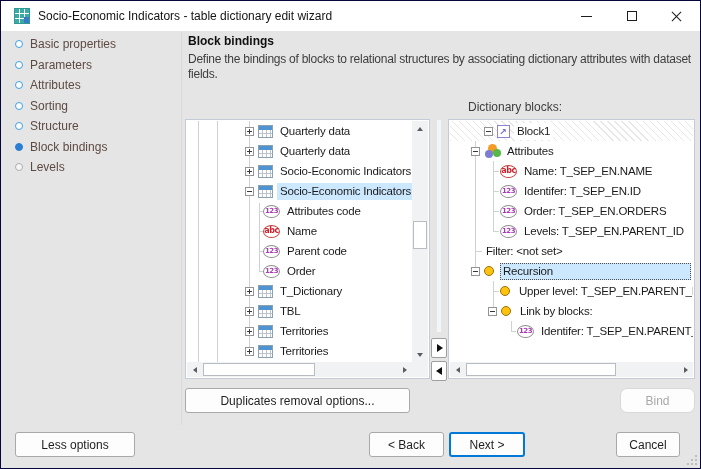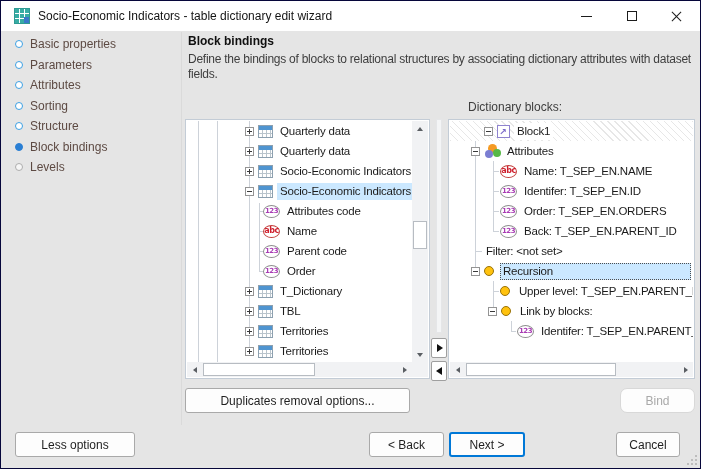--- a/index.html
+++ b/index.html
@@ -302,21 +302,21 @@
           <span class="lbl">Identifer: T_SEP_EN.ID</span>
         </div>
         <div class="trow">
           <span class="ind" style="width: 50px;"></span>
           <span class="ico num-icon"></span>
           <span class="lbl">Order: T_SEP_EN.ORDERS</span>
         </div>
         <div class="trow">
           <span class="ind" style="width: 50px;"></span>
           <span class="ico num-icon"></span>
-          <span class="lbl">Back: T_SEP_EN.PARENT_ID</span>
+          <span class="lbl">Levels: T_SEP_EN.PARENT_ID</span>
         </div>
         <div class="trow">
           <span class="ind" style="width: 33px;"></span>
           <span class="lbl">Filter: &lt;not set&gt;</span>
         </div>
         <div class="trow">
           <span class="ind" style="width: 21px;"></span>
           <span class="exp minus"></span>
           <span class="ico bullet-icon"></span>
           <span class="lbl focus">Recursion</span>

